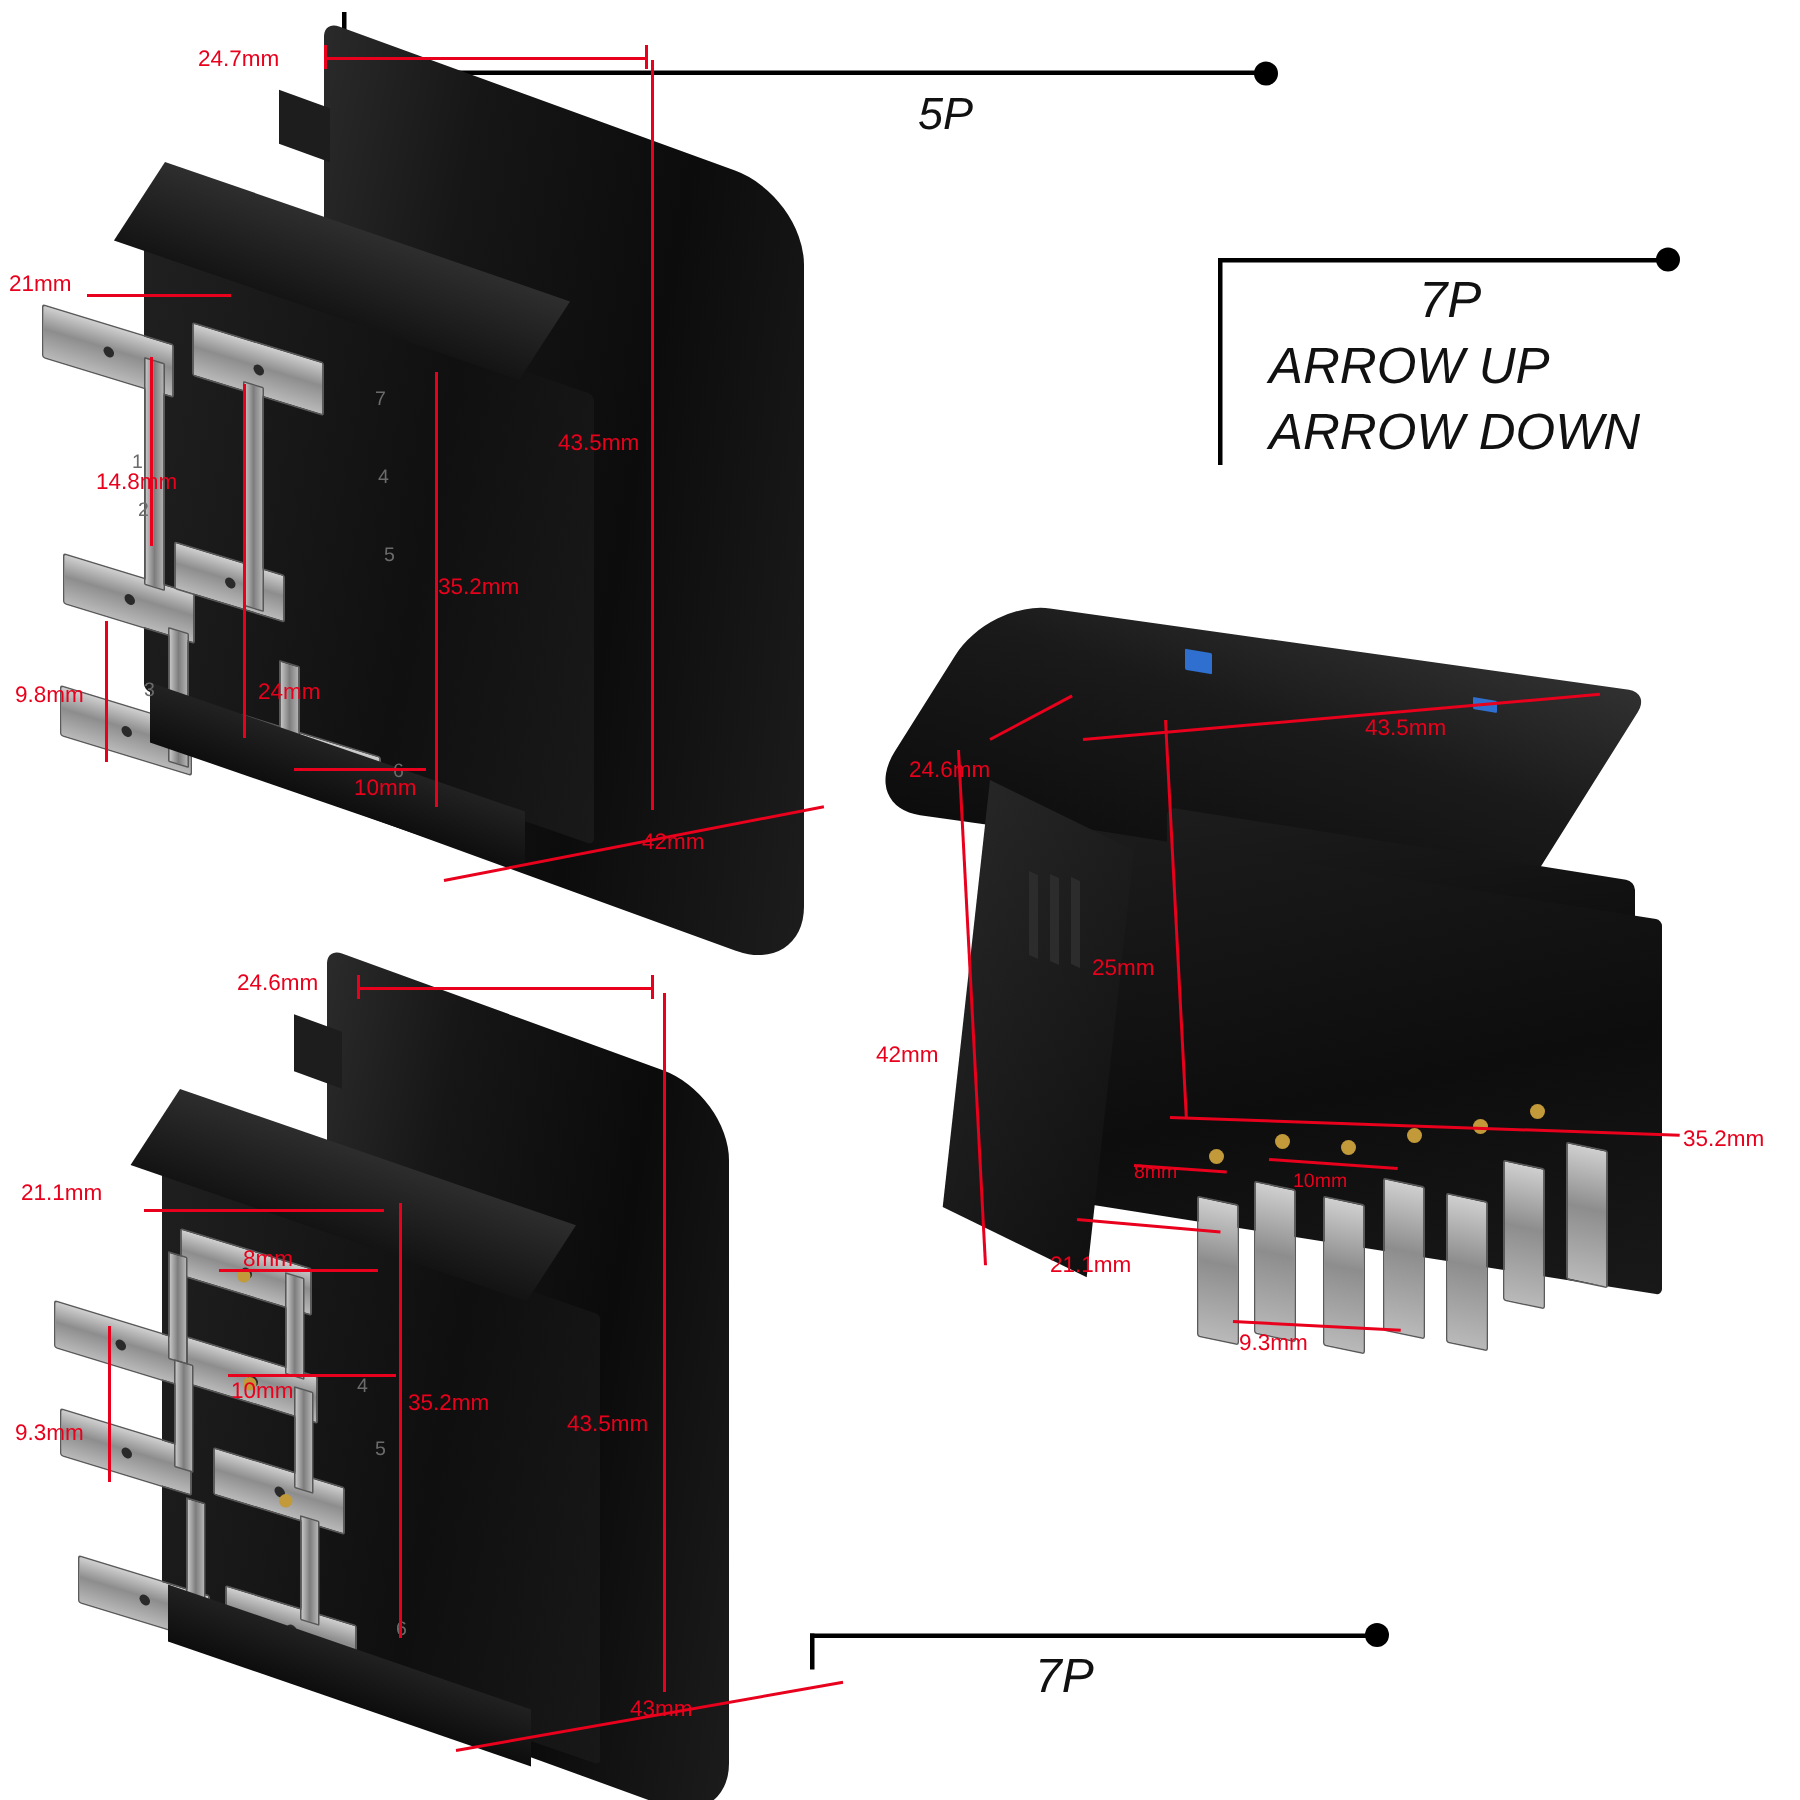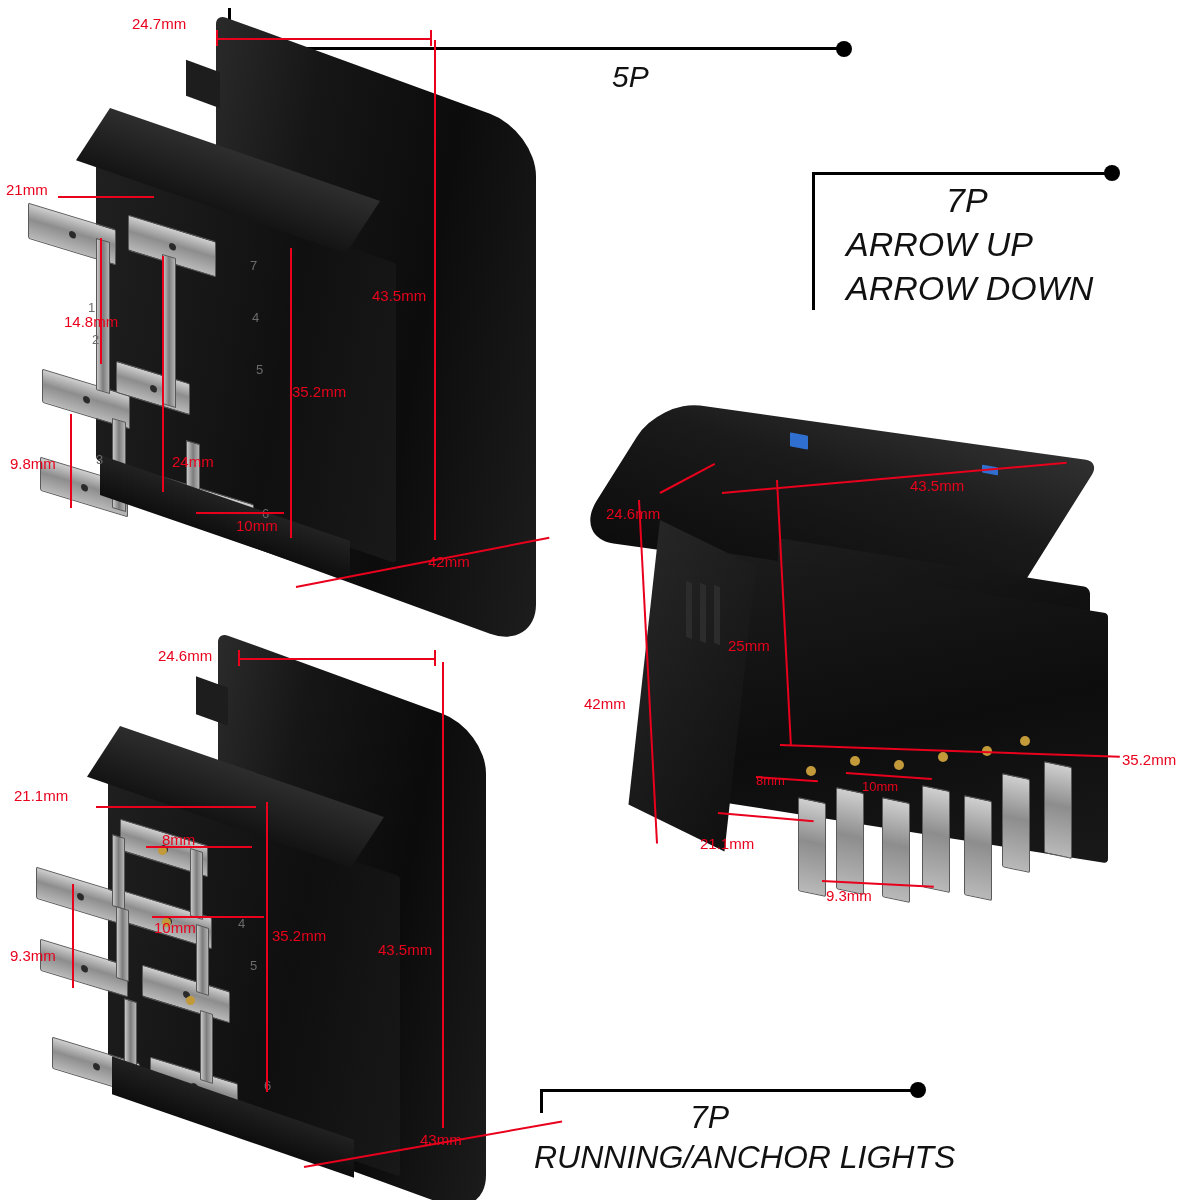--- a/index.html
+++ b/index.html
@@ -95,21 +95,20 @@
   <div class="bline" style="left:812px;top:172px;width:296px;height:3px;"></div>
   <div class="dot" style="left:1104px;top:165px;"></div>
   <div class="blabel" style="left:946px;top:182px;font-size:34px;">7P</div>
   <div class="blabel" style="left:846px;top:226px;font-size:34px;">ARROW UP</div>
   <div class="blabel" style="left:846px;top:270px;font-size:34px;">ARROW DOWN</div>
 
   <div class="bline" style="left:540px;top:1089px;width:380px;height:3px;"></div>
   <div class="bline" style="left:540px;top:1089px;width:3px;height:24px;"></div>
   <div class="dot" style="left:910px;top:1082px;"></div>
   <div class="blabel" style="left:690px;top:1100px;font-size:32px;">7P</div>
-  <div class="blabel" style="left:534px;top:1140px;font-size:32px;">RUNNING/ANCHOR LIGHTS</div>
 
   <div class="sw" style="left:0px;top:0px;width:580px;height:620px;">
 
     <div class="bezel" style="left:216px;top:14px;width:320px;height:520px;border-radius:10px 46px 46px 10px;
                 background:linear-gradient(100deg,#2a2a2a 0%,#161616 26%,#0c0c0c 60%,#1d1d1d 100%);
                 transform:skewY(20deg);transform-origin:left top;"></div>
 
     <div class="body" style="left:96px;top:160px;width:300px;height:300px;
                 background:linear-gradient(100deg,#202020,#101010 60%,#191919);
                 transform:skewY(19deg);transform-origin:left top;border-radius:4px;"></div>
@@ -151,21 +150,21 @@
     <div class="num" style="left:88px;top:300px;">1</div>
     <div class="num" style="left:92px;top:332px;">2</div>
     <div class="num" style="left:256px;top:362px;">5</div>
     <div class="num" style="left:96px;top:452px;">3</div>
     <div class="num" style="left:262px;top:506px;">6</div>
   </div>
 
   <div class="rline" style="left:216px;top:38px;width:216px;height:2px;"></div>
   <div class="rline" style="left:216px;top:30px;width:2px;height:16px;"></div>
   <div class="rline" style="left:430px;top:30px;width:2px;height:16px;"></div>
-  <div class="dim" style="left:132px;top:16px;">24.7mm</div>
+  <div class="dim" style="left:132px;top:32px;">24.7mm</div>
 
   <div class="rline" style="left:58px;top:196px;width:96px;height:2px;"></div>
   <div class="dim" style="left:6px;top:182px;">21mm</div>
 
   <div class="rline" style="left:100px;top:238px;width:2px;height:126px;"></div>
   <div class="dim" style="left:64px;top:314px;">14.8mm</div>
 
   <div class="rline" style="left:70px;top:414px;width:2px;height:94px;"></div>
   <div class="dim" style="left:10px;top:456px;">9.8mm</div>
 

